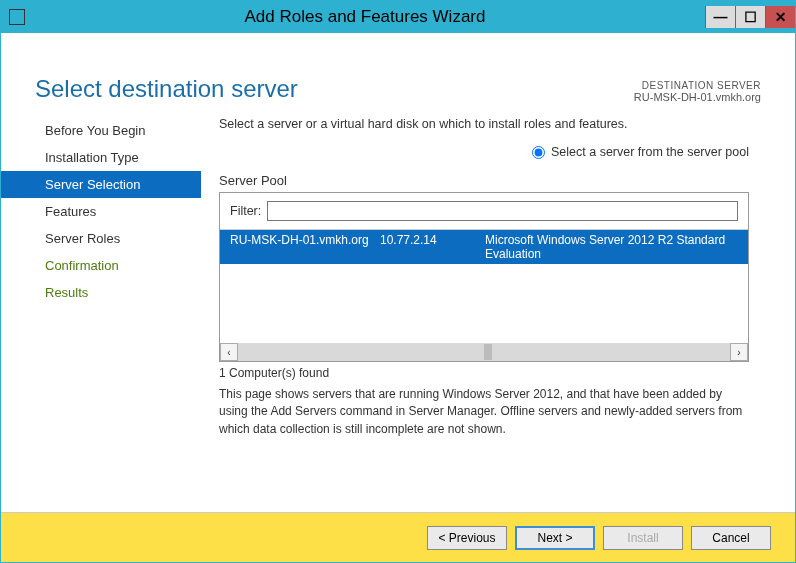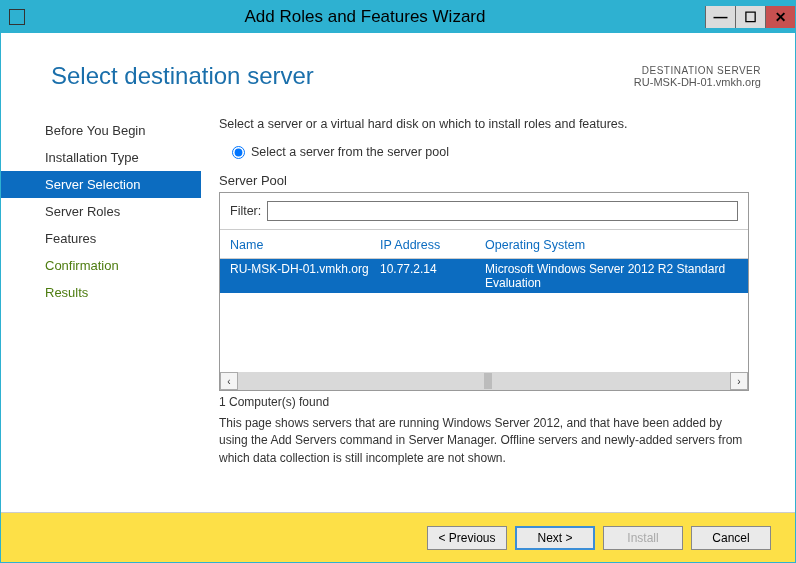--- a/index.html
+++ b/index.html
@@ -6,32 +6,32 @@
     body { width: 796px; height: 563px; background: #fff; overflow: hidden; }
     .window { width: 796px; height: 563px; display: flex; flex-direction: column; border: 1px solid #2eb1d1; }
     .titlebar { height: 32px; background: #2eb1d1; display: flex; align-items: center; padding-left: 8px; }
     .titlebar-icon { width: 16px; height: 16px; border: 1px solid #333; display: inline-block; }
     .titlebar-title { flex: 1; text-align: center; font-size: 17px; color: #000; }
     .winbtns { display: flex; }
     .winbtn { width: 30px; height: 22px; display: flex; align-items: center; justify-content: center; border-left: 1px solid #666; font-size: 14px; font-weight: bold; cursor: pointer; }
     .winbtn.close { background: #c75050; color: #000; }
     .winbtn.minmax { background: #dcdcdc; }
     .content { flex: 1; background: #fff; display: flex; flex-direction: column; }
-    .header { padding: 16px 34px 0 50px; display: flex; justify-content: space-between; align-items: center; height: 70px; }
+    .header { padding: 16px 34px 0 34px; display: flex; justify-content: space-between; align-items: flex-end; height: 70px; }
     .page-title { font-size: 24px; font-weight: 300; color: #1a6fab; }
     .dest { text-align: right; font-size: 11px; color: #555; }
     .dest-label { font-size: 10px; letter-spacing: 0.5px; }
     .body { flex: 1; display: flex; padding: 0 22px 0 0; }
     .sidebar { width: 200px; padding: 14px 0 0 0; }
     .side-item { font-size: 13px; padding: 6px 10px 6px 44px; color: #333; cursor: pointer; }
     .side-item.selected { background: #0c6cc0; color: #fff; }
     .side-item.disabled { color: #4d7c0f; cursor: default; }
     .main { flex: 1; padding: 14px 24px 0 18px; font-size: 12.5px; color: #333; }
     .intro { margin-bottom: 14px; }
-    .radio-row { margin: 4px 13px; display: flex; align-items: center; gap: 6px; }
+    .radio-row { margin: 4px 0; display: flex; align-items: center; gap: 6px; justify-content: flex-end; }
     .radio-row input { margin: 0; }
     .pool-label { margin-top: 14px; font-size: 13px; }
     .pool-box { border: 1px solid #999; margin-top: 4px; }
     .filter-row { display: flex; align-items: center; padding: 8px 10px; border-bottom: 1px solid #ccc; gap: 6px; }
     .filter-input { flex: 1; height: 20px; border: 1px solid #777; padding: 0 4px; font-size: 12px; }
     .table-head { display: flex; padding: 8px 10px 6px 10px; border-bottom: 1px solid #ccc; color: #0c6cc0; font-size: 12.5px; }
     .col-name { width: 150px; }
     .col-ip { width: 105px; }
     .col-os { flex: 1; }
     .table-body { height: 113px; background: #fff; overflow: hidden; }
@@ -69,44 +69,39 @@
         <div class="dest-label">DESTINATION SERVER</div>
         <div>RU-MSK-DH-01.vmkh.org</div>
       </div>
     </div>
 
     <div class="body">
       <div class="sidebar">
         <div class="side-item">Before You Begin</div>
         <div class="side-item">Installation Type</div>
         <div class="side-item selected">Server Selection</div>
+        <div class="side-item">Features</div>
         <div class="side-item">Server Roles</div>
-        <div class="side-item">Features</div>
         <div class="side-item disabled">Confirmation</div>
         <div class="side-item disabled">Results</div>
       </div>
 
       <div class="main">
         <div class="intro">Select a server or a virtual hard disk on which to install roles and features.</div>
 
         <label class="radio-row">
           <input type="radio" name="target" checked="" style="">
           <span>Select a server from the server pool</span>
         </label>
 
         <div class="pool-label">Server Pool</div>
         <div class="pool-box">
           <div class="filter-row">
             <span>Filter:</span>
             <input class="filter-input" value="" style="">
-          </div>
-          <div class="table-head">
-            <div class="col-name">Name</div>
-            <div class="col-ip">IP Address</div>
-            <div class="col-os">Operating System</div>
           </div>
           <div class="table-body">
             <div class="table-row sel">
               <div class="col-name">RU-MSK-DH-01.vmkh.org</div>
               <div class="col-ip">10.77.2.14</div>
               <div class="col-os">Microsoft Windows Server 2012 R2 Standard Evaluation</div>
             </div>
           </div>
           <div class="hscroll">
             <div class="scroll-arrow">‹</div>

